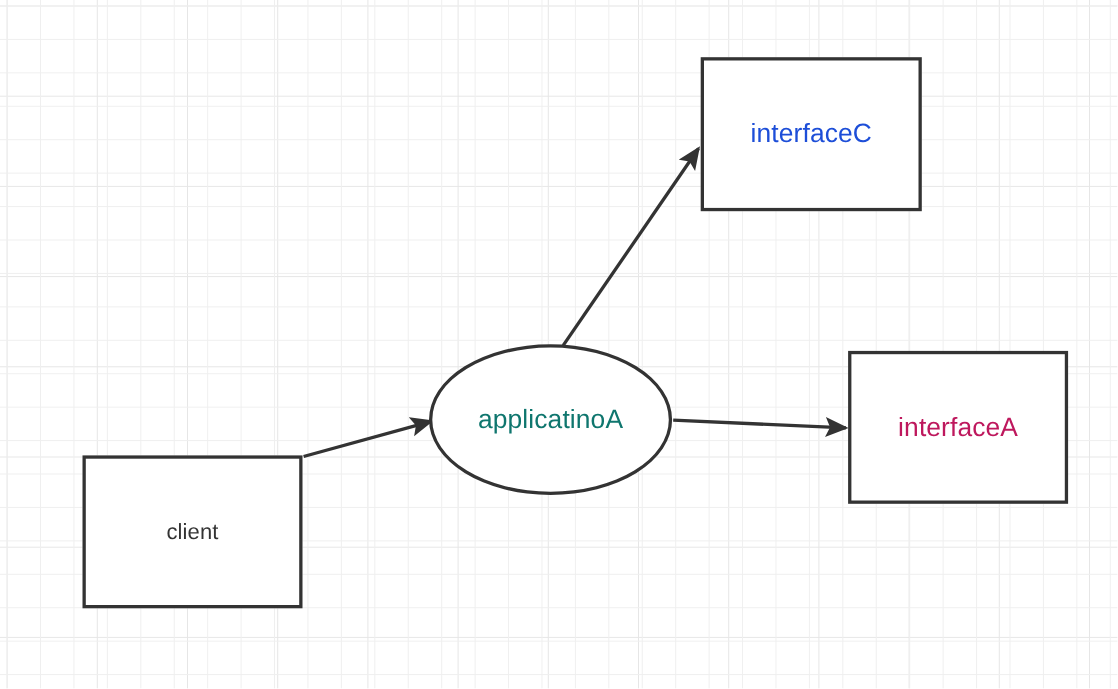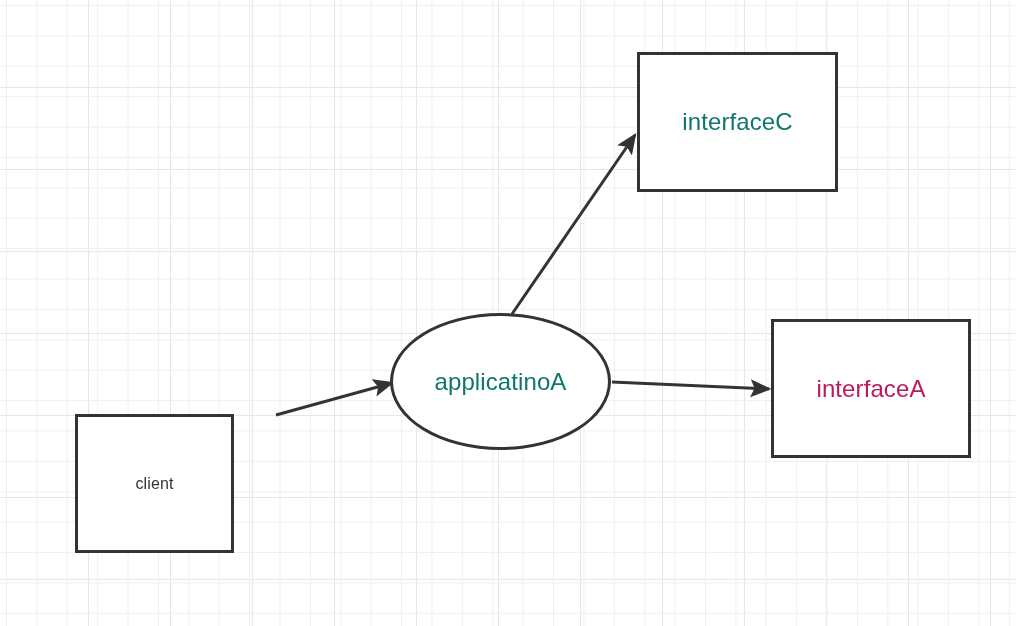--- a/index.html
+++ b/index.html
@@ -77,29 +77,29 @@
       </marker>
     </defs>
 
     <line class="edge" x1="276" y1="415" x2="392" y2="383" stroke="#333333" stroke-width="3" marker-end="url(#arrowhead)"></line>
 
     <line class="edge" x1="512" y1="314" x2="635" y2="135" stroke="#333333" stroke-width="3" marker-end="url(#arrowhead)"></line>
 
     <line class="edge" x1="612" y1="382" x2="769" y2="389" stroke="#333333" stroke-width="3" marker-end="url(#arrowhead)"></line>
   </svg>
 
-  <div class="node rect" id="node-client" style="left: 75px; top: 414px; width: 159px; height: 139px; border-color: rgb(51, 51, 51); background: rgb(255, 255, 255); border-width: 3px; color: rgb(51, 51, 51); font-size: 16px;">
+  <div class="node rect" id="node-client" style="left: 75px; top: 414px; width: 200px; height: 139px; border-color: rgb(51, 51, 51); background: rgb(255, 255, 255); border-width: 3px; color: rgb(51, 51, 51); font-size: 20px;">
     <span class="node-label">client</span>
   </div>
 
   <div class="node ellipse" id="node-applicatinoA" style="left: 390px; top: 313px; width: 221px; height: 137px; border-color: rgb(51, 51, 51); background: rgb(255, 255, 255); border-width: 3px; color: #0f766e; font-size: 24px;">
     <span class="node-label">applicatinoA</span>
   </div>
 
-  <div class="node rect" id="node-interfaceC" style="left: 637px; top: 52px; width: 201px; height: 140px; border-color: rgb(51, 51, 51); background: rgb(255, 255, 255); border-width: 3px; color: #0f766e; font-size: 24px;">
+  <div class="node rect" id="node-interfaceC" style="left: 637px; top: 52px; width: 201px; height: 140px; border-color: rgb(51, 51, 51); background: rgb(255, 255, 255); border-width: 3px; color: #1d4ed8; font-size: 24px;">
     <span class="node-label">interfaceC</span>
   </div>
 
   <div class="node rect" id="node-interfaceA" style="left: 771px; top: 319px; width: 200px; height: 139px; border-color: rgb(51, 51, 51); background: rgb(255, 255, 255); border-width: 3px; color: #be185d; font-size: 24px;">
     <span class="node-label">interfaceA</span>
   </div>
 
 </div>
 
 </body></html>

